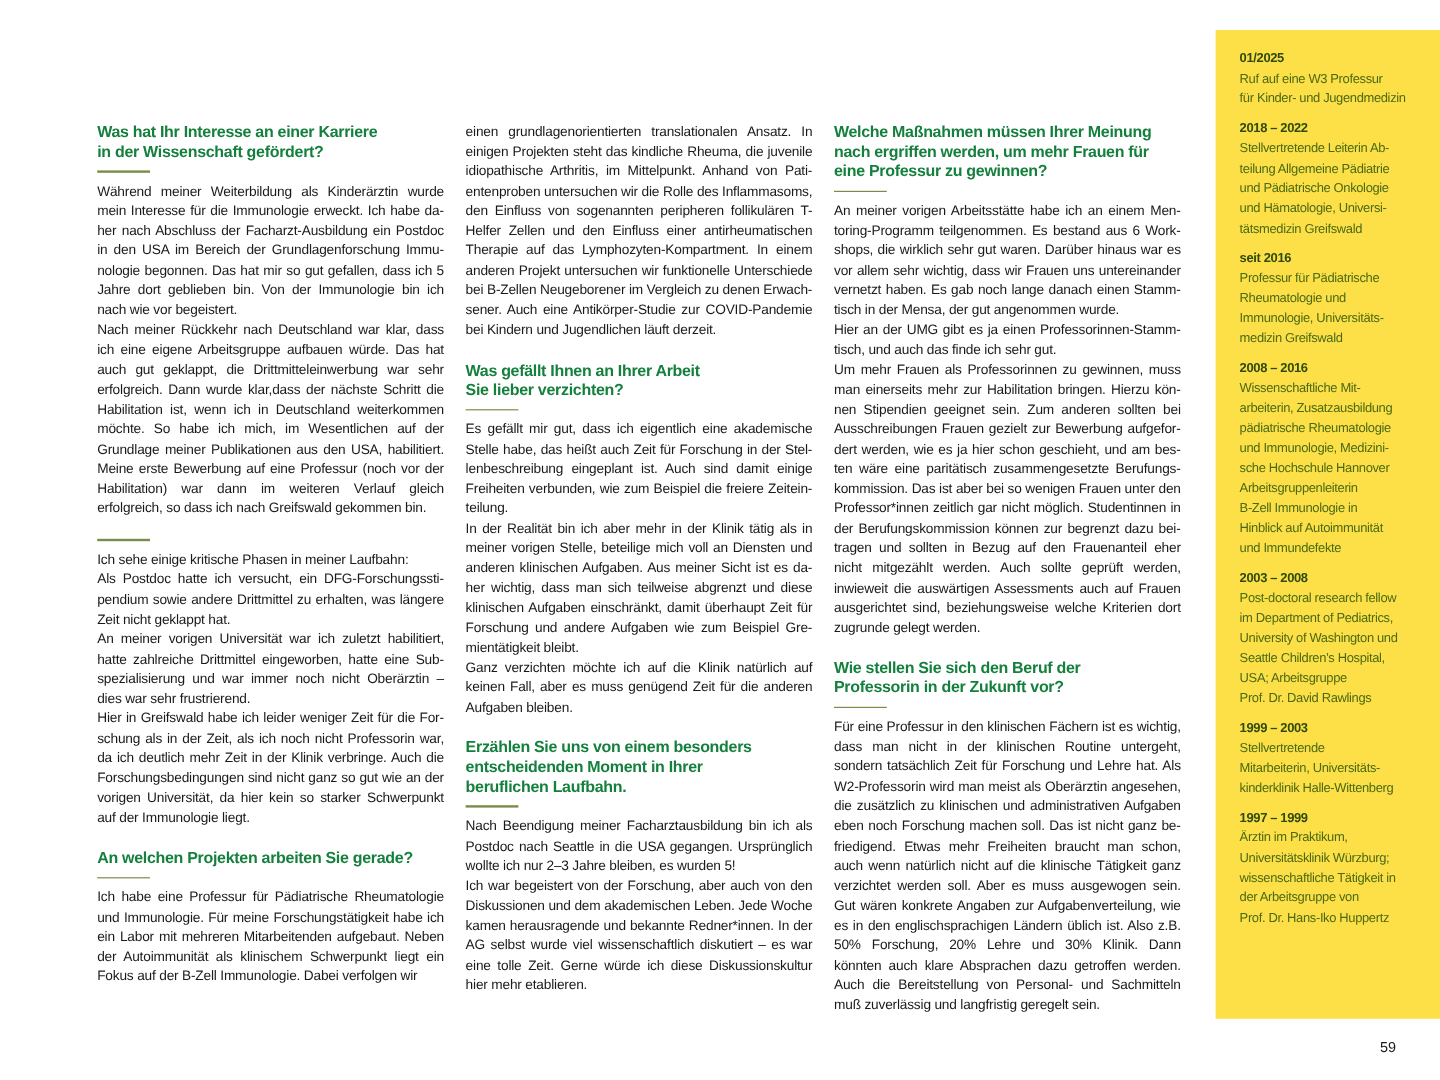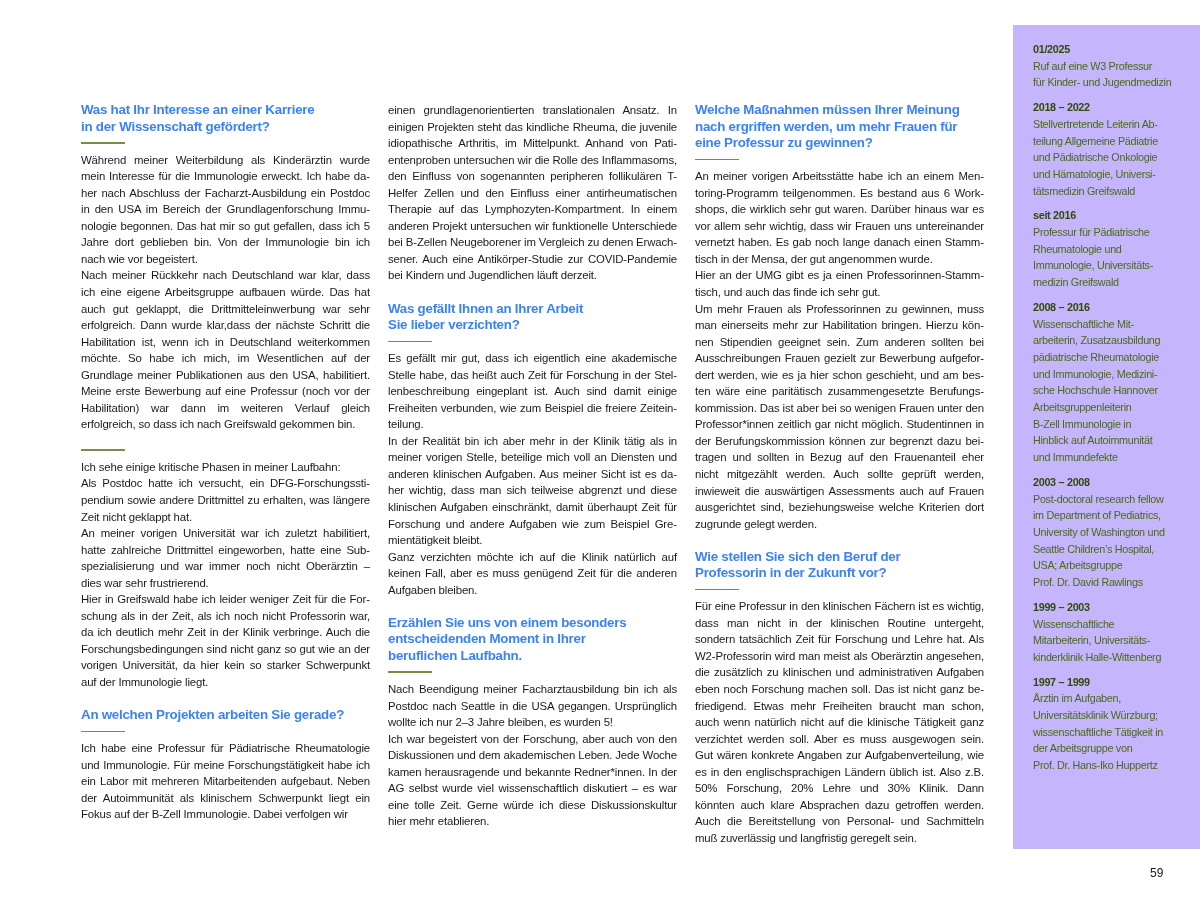--- a/index.html
+++ b/index.html
@@ -22,21 +22,21 @@
       font-size: 11.4px;
       line-height: 16.55px;
       letter-spacing: -0.15px;
       text-align: justify;
       hyphens: manual;
     }
     #col-1 { left: 81px; }
     #col-2 { left: 388px; }
     #col-3 { left: 695px; top: 102px; }
     .question {
-      color: #3b82f6;
+      color: #15803d;
       font-weight: bold;
       text-align: left;
       margin: 0;
       letter-spacing: -0.25px;
     }
     .question .qline { display: block; }
     .rule {
       width: 44px;
       height: 1.5px;
       background: #7a8c4a;
@@ -47,21 +47,21 @@
     }
     .section { margin-bottom: 16.5px; }
     .cont { }
 
     #sidebar {
       position: absolute;
       left: 1013px;
       top: 25px;
       width: 187px;
       height: 824px;
-      background: #c4b5fd;
+      background: #fde047;
     }
     .cv-list {
       position: absolute;
       left: 20px;
       top: 16px;
       width: 165px;
       font-size: 10.8px;
       line-height: 16.7px;
       color: #4a6a16;
       letter-spacing: -0.3px;
@@ -220,29 +220,29 @@
           <span class="dline">im Department of Pediatrics,</span>
           <span class="dline">University of Washington und</span>
           <span class="dline">Seattle Children’s Hospital,</span>
           <span class="dline">USA; Arbeitsgruppe</span>
           <span class="dline">Prof. Dr. David Rawlings</span>
         </div>
       </div>
       <div class="cv-entry">
         <div class="cv-date">1999 – 2003</div>
         <div class="cv-desc">
-          <span class="dline">Wissenschaftliche</span>
+          <span class="dline">Stellvertretende</span>
           <span class="dline">Mitarbeiterin, Universitäts-</span>
           <span class="dline">kinderklinik Halle-Wittenberg</span>
         </div>
       </div>
       <div class="cv-entry">
         <div class="cv-date">1997 – 1999</div>
         <div class="cv-desc">
-          <span class="dline">Ärztin im Aufgaben,</span>
+          <span class="dline">Ärztin im Praktikum,</span>
           <span class="dline">Universitätsklinik Würzburg;</span>
           <span class="dline">wissenschaftliche Tätigkeit in</span>
           <span class="dline">der Arbeitsgruppe von</span>
           <span class="dline">Prof. Dr. Hans-Iko Huppertz</span>
         </div>
       </div>
     </div>
 </aside>
 
 <div id="page-number">59</div>

